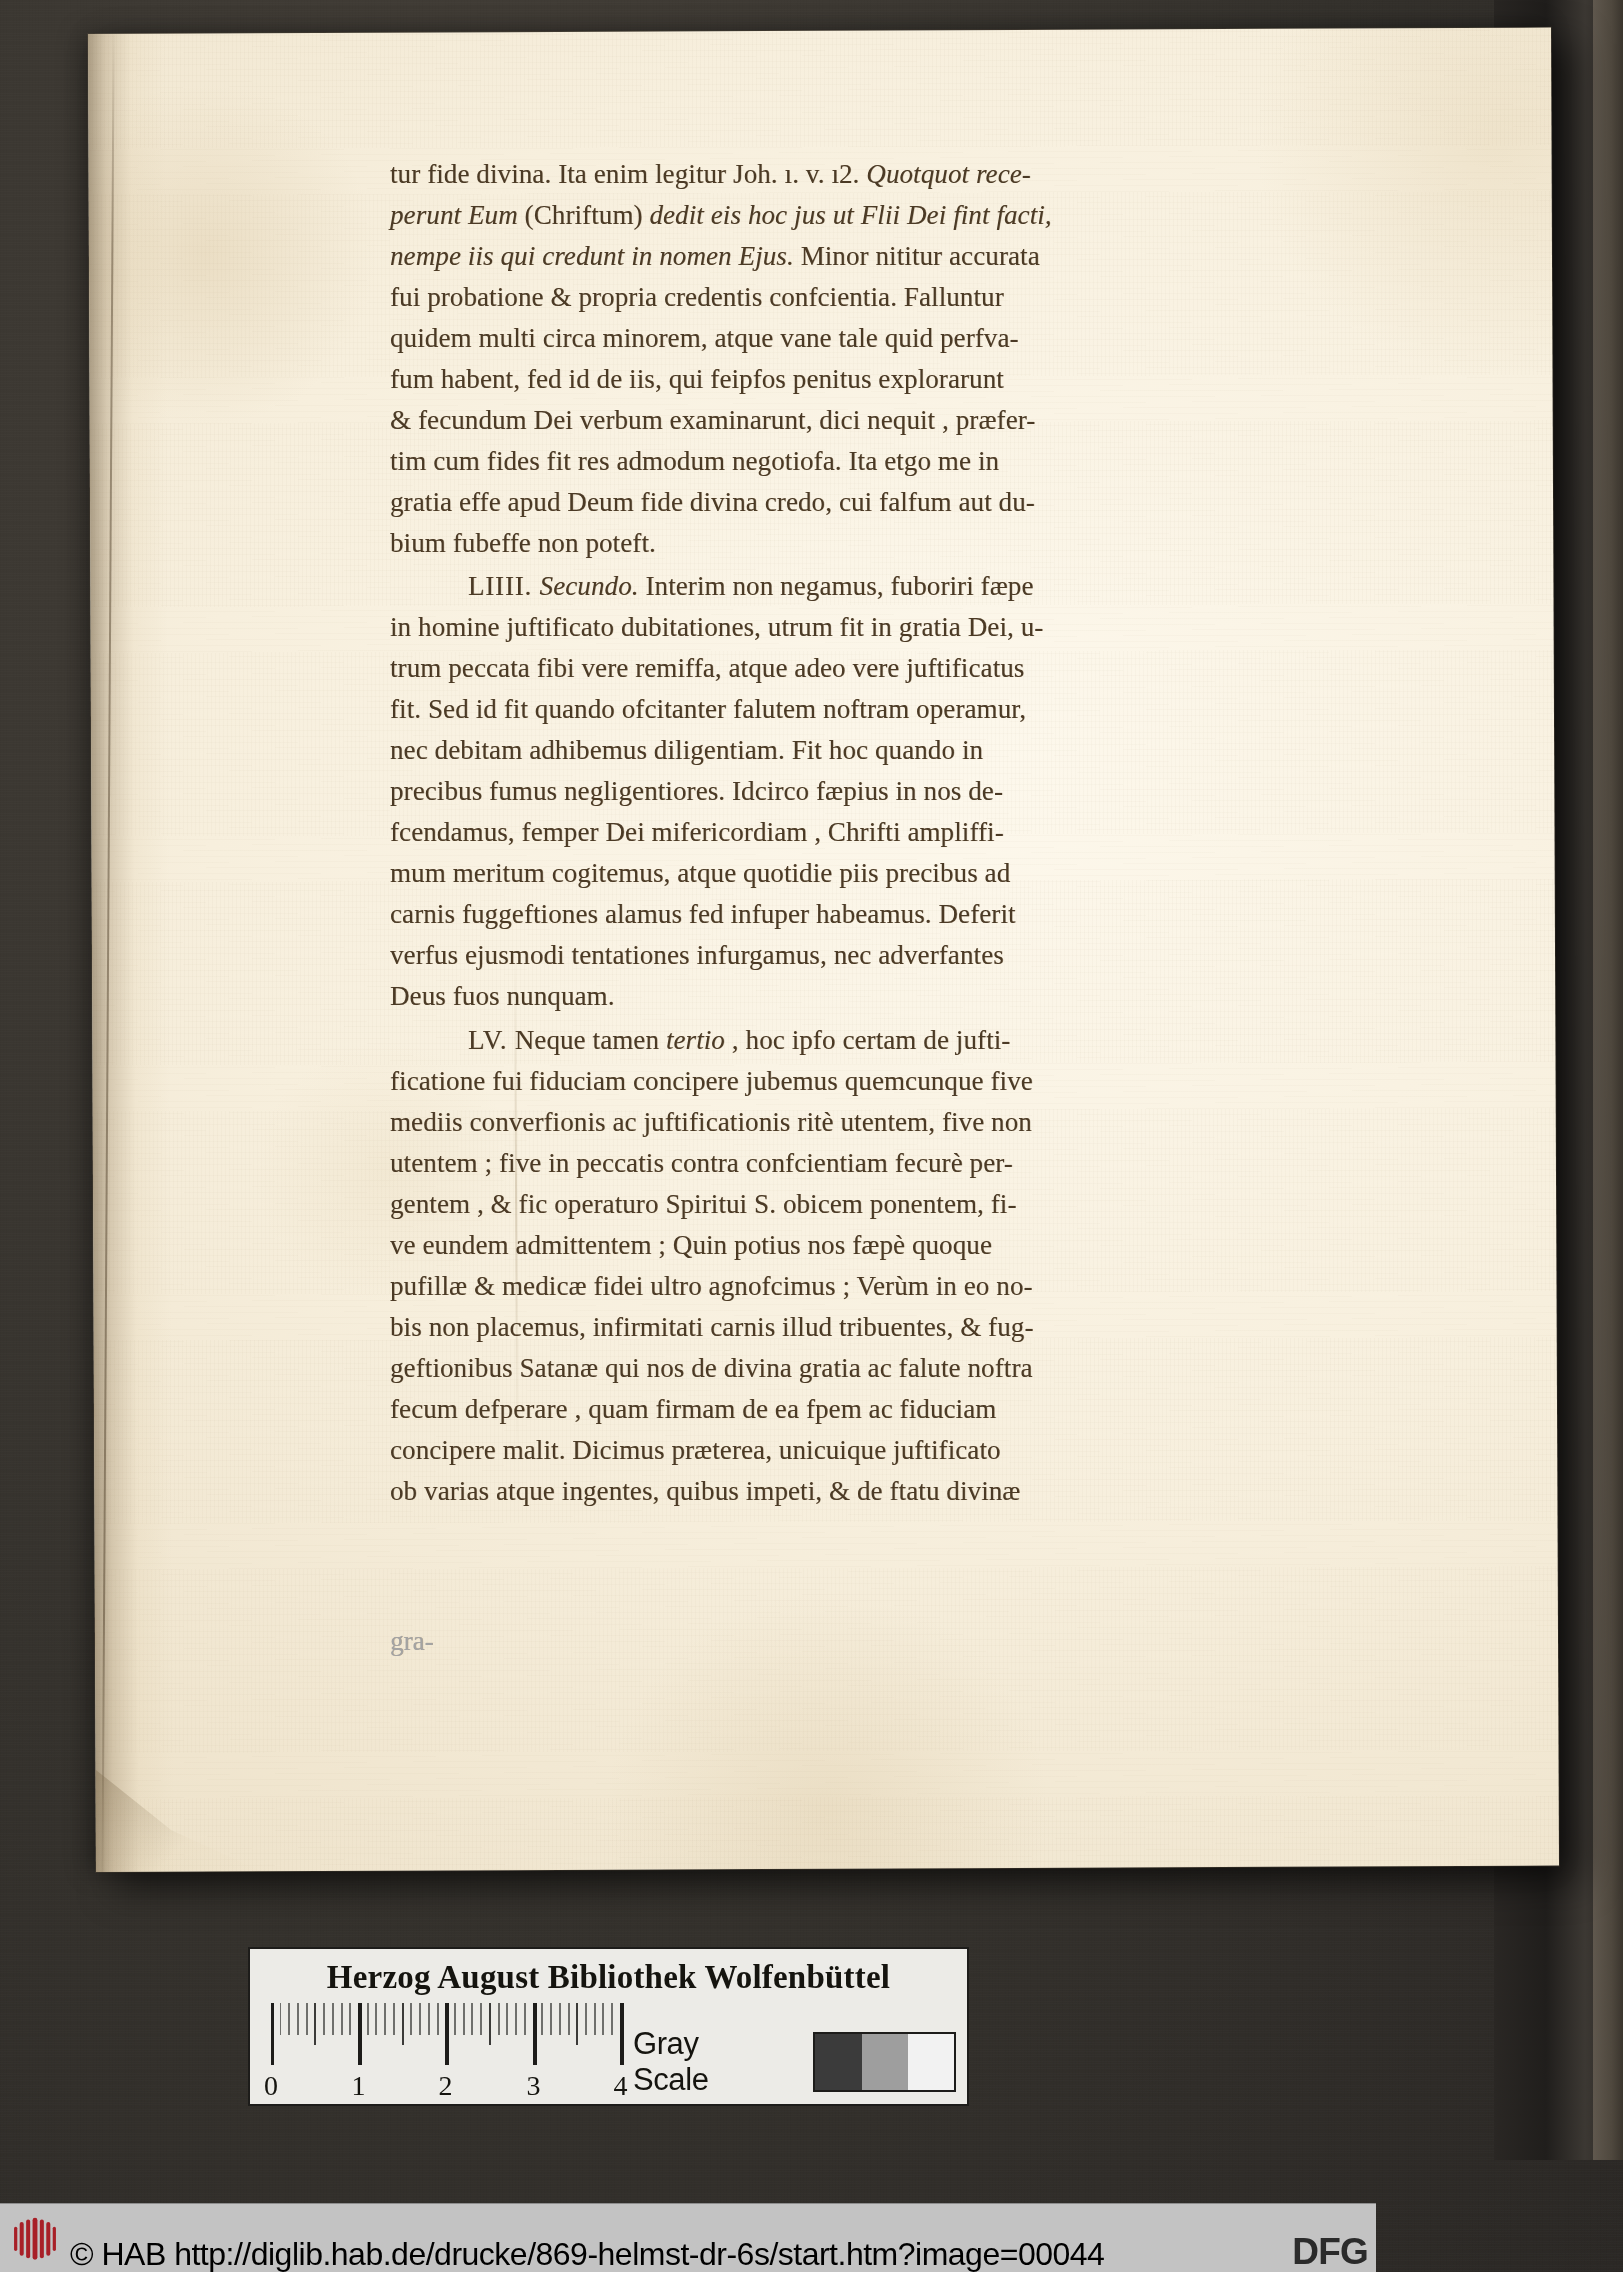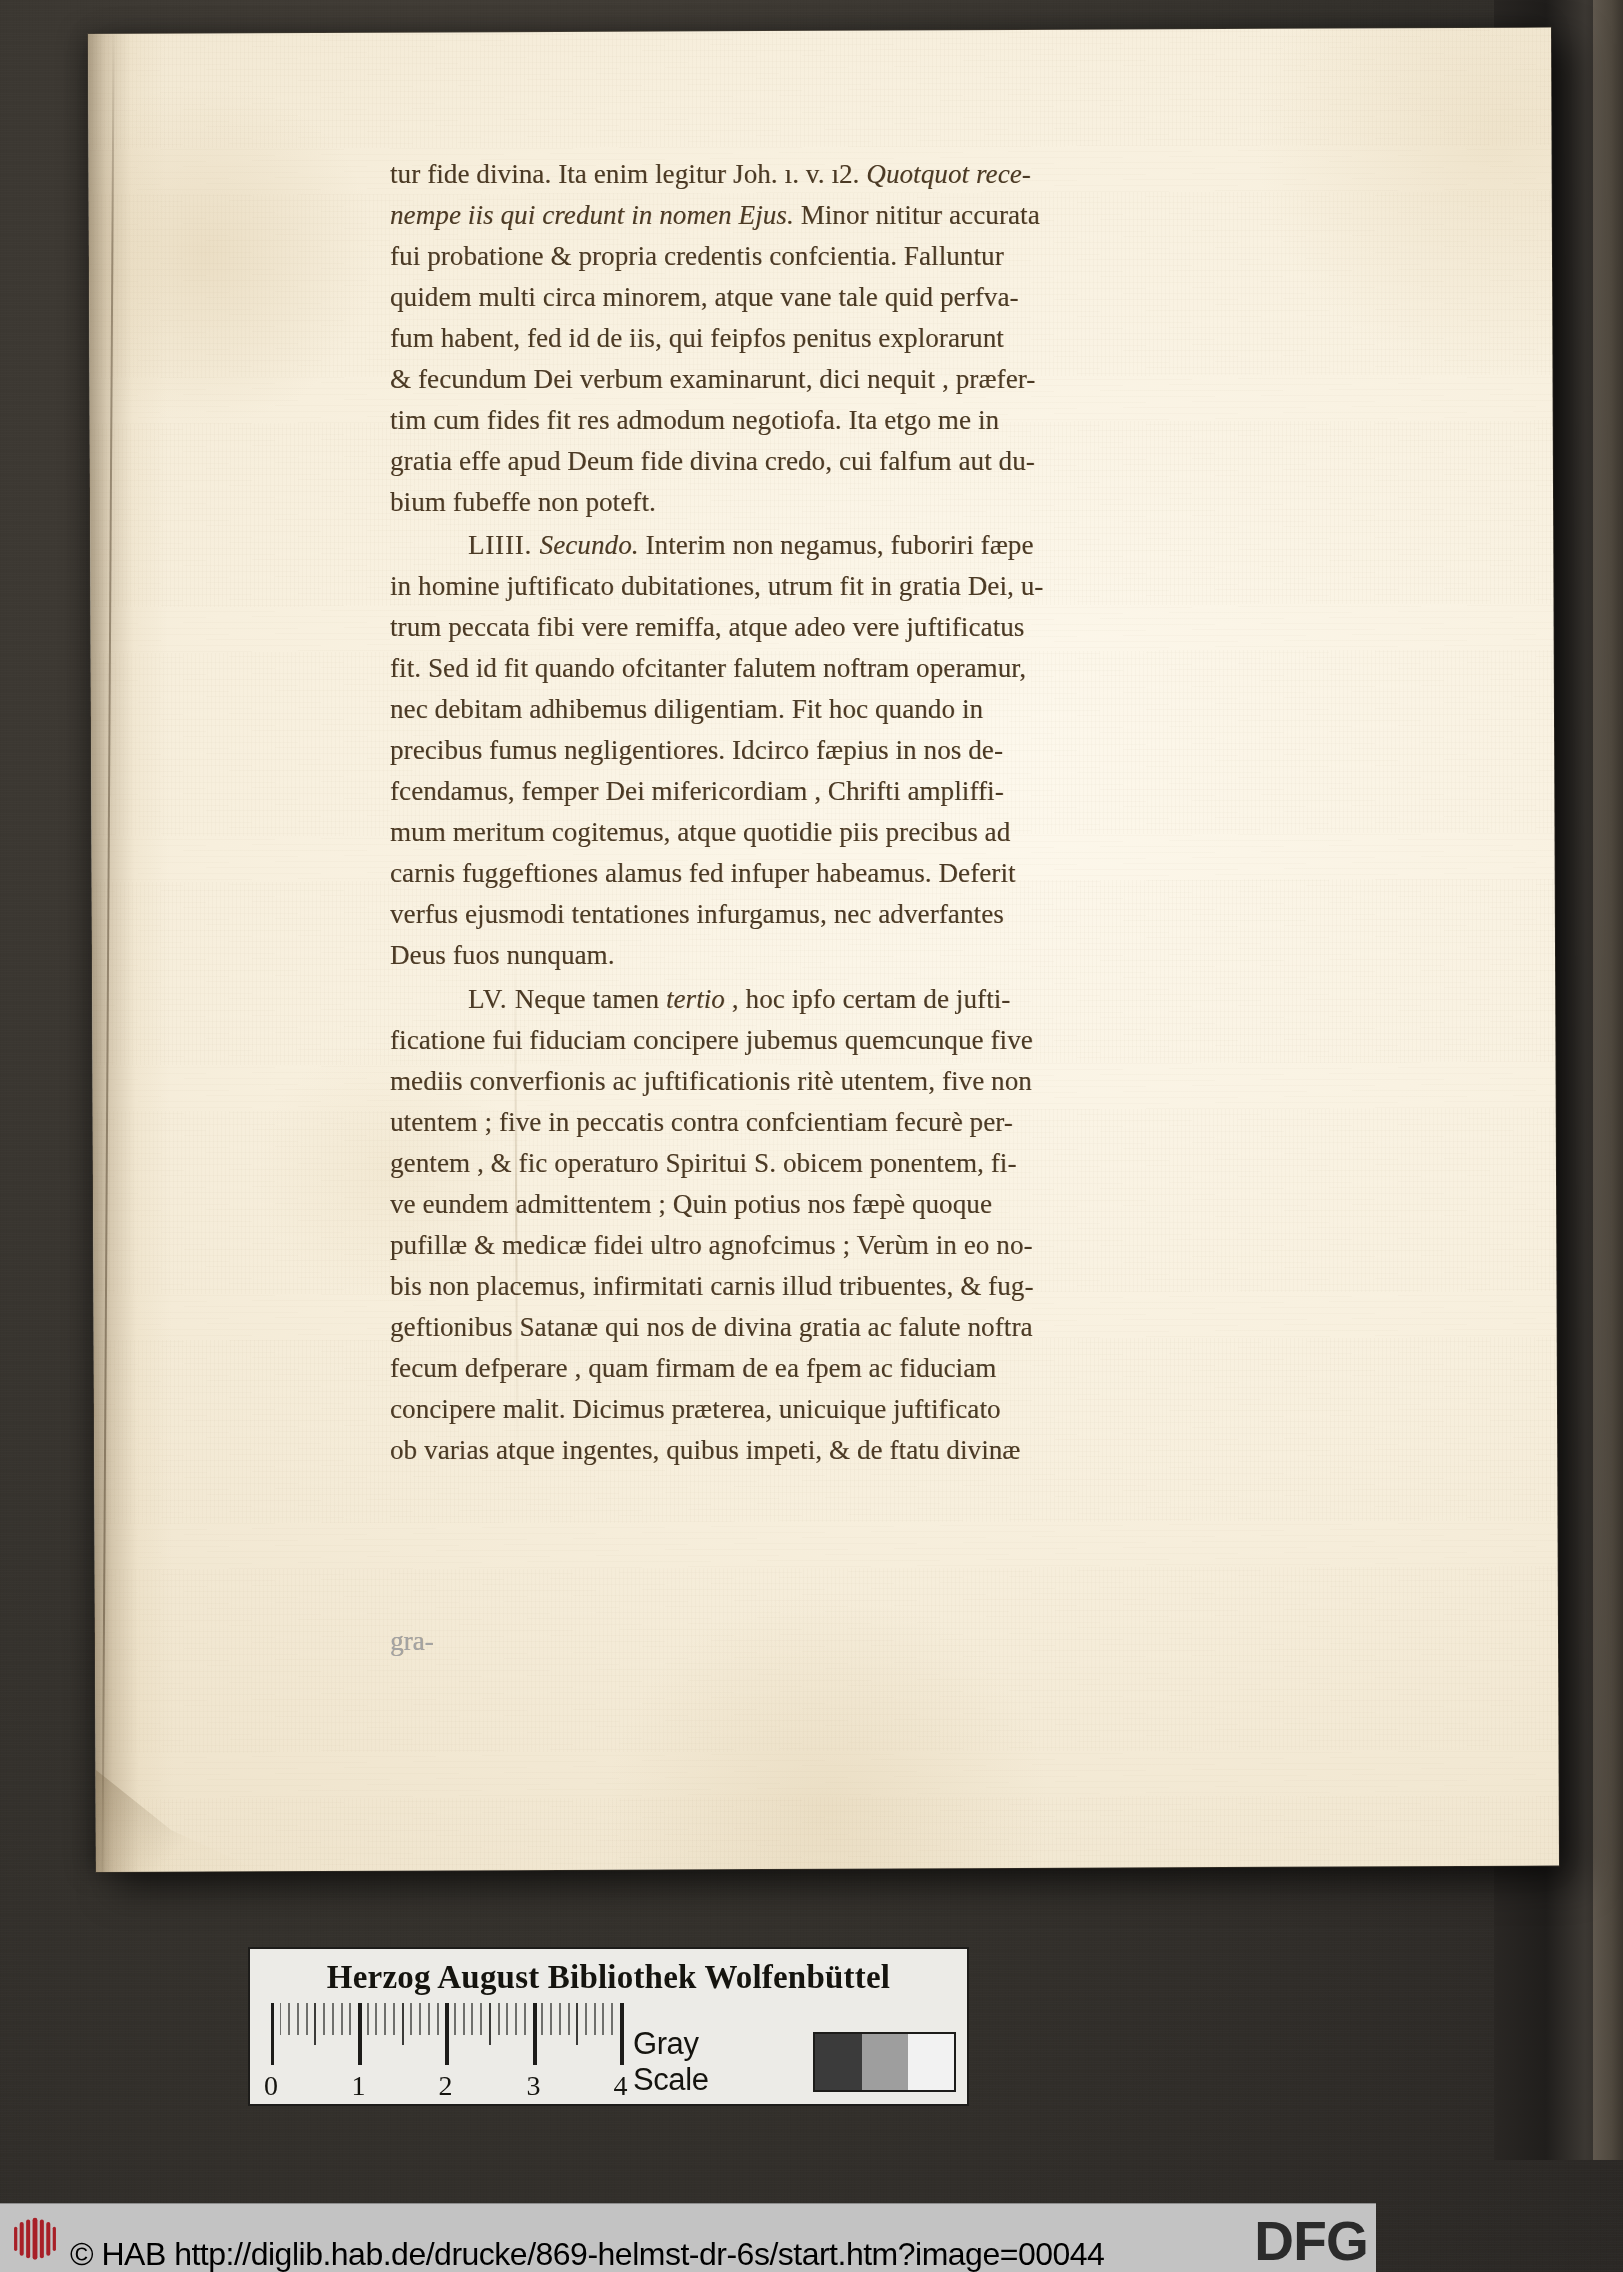--- a/index.html
+++ b/index.html
@@ -221,21 +221,21 @@
     font-family: "Liberation Sans", sans-serif;
     font-size: 32px;
     color: #000;
     letter-spacing: -0.5px;
     white-space: nowrap;
     flex: 1 1 auto;
   }
   #dfg-logo {
     font-family: "Liberation Sans", sans-serif;
     font-weight: bold;
-    font-size: 55px;
+    font-size: 37px;
     color: #2b2b2b;
     letter-spacing: -0.8px;
     padding-right: 8px;
     flex: 0 0 auto;
   }
 </style>
 </head>
 <body>
 
 <div id="backdrop"></div>
@@ -244,20 +244,21 @@
 
 <div id="page">
   <div id="fold"></div>
   <div id="fold-crease"></div>
   <div id="crease-mid"></div>
   <div id="dogear"></div>
 </div>
 
 <div id="textblock">
     <div class="ln"><span>tur fide divina.  Ita enim legitur Joh. </span><span>ı. v. ı2. </span><span class="it">Quotquot rece-</span></div>
+    <div class="ln"><span class="it">perunt Eum </span><span>(Chriftum) </span><span class="it">dedit eis hoc jus ut Flii Dei fint facti,</span></div>
     <div class="ln"><span class="it">nempe iis qui credunt  in nomen Ejus. </span><span>Minor nititur accurata</span></div>
     <div class="ln"><span>fui probatione &amp; propria credentis confcientia.   Falluntur</span></div>
     <div class="ln"><span>quidem multi circa minorem, atque vane tale quid perfva-</span></div>
     <div class="ln"><span>fum habent, fed id de iis, qui  feipfos  penitus  explorarunt</span></div>
     <div class="ln"><span>&amp; fecundum Dei verbum examinarunt, dici nequit ,  præfer-</span></div>
     <div class="ln"><span>tim cum fides fit res admodum  negotiofa.  Ita etgo me in</span></div>
     <div class="ln"><span>gratia effe apud Deum fide divina credo, cui falfum aut du-</span></div>
     <div class="ln"><span>bium fubeffe non poteft.</span></div>
     <div class="para-gap"></div>
     <div class="ln"><span class="sect" style="padding-left: 78px;">LIIII. </span><span class="it">Secundo. </span><span> Interim non negamus, fuboriri fæpe</span></div>

